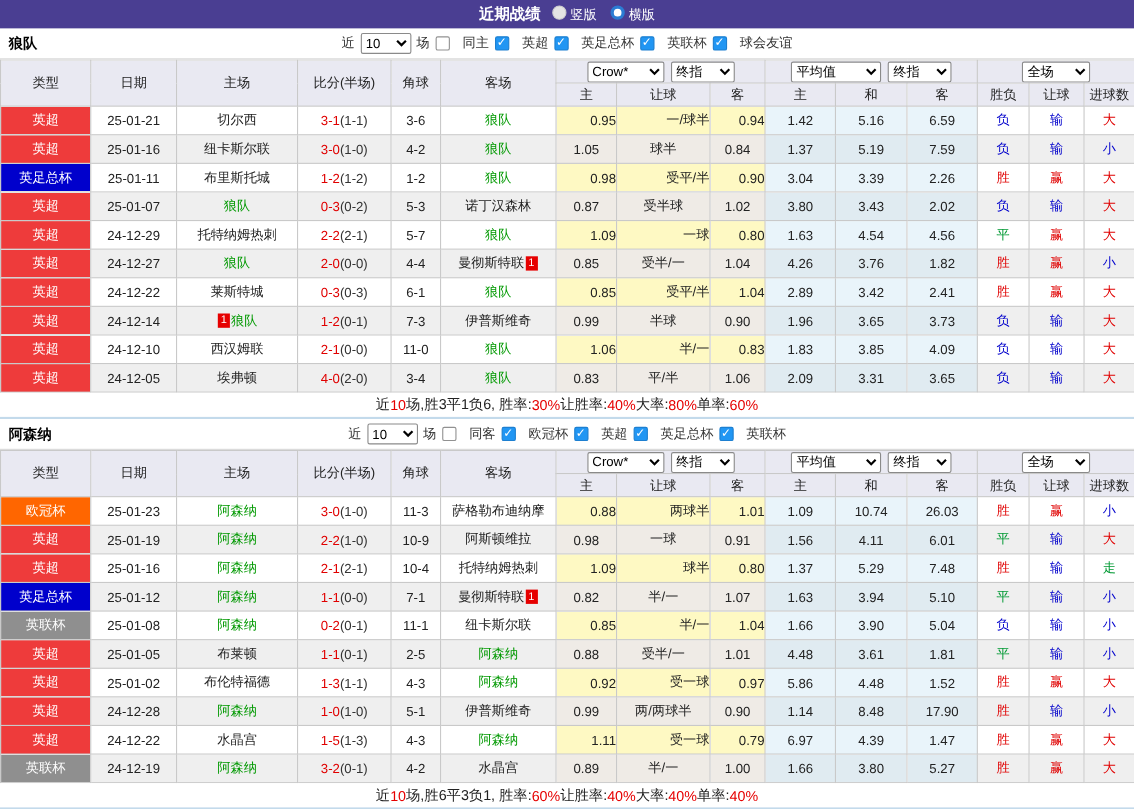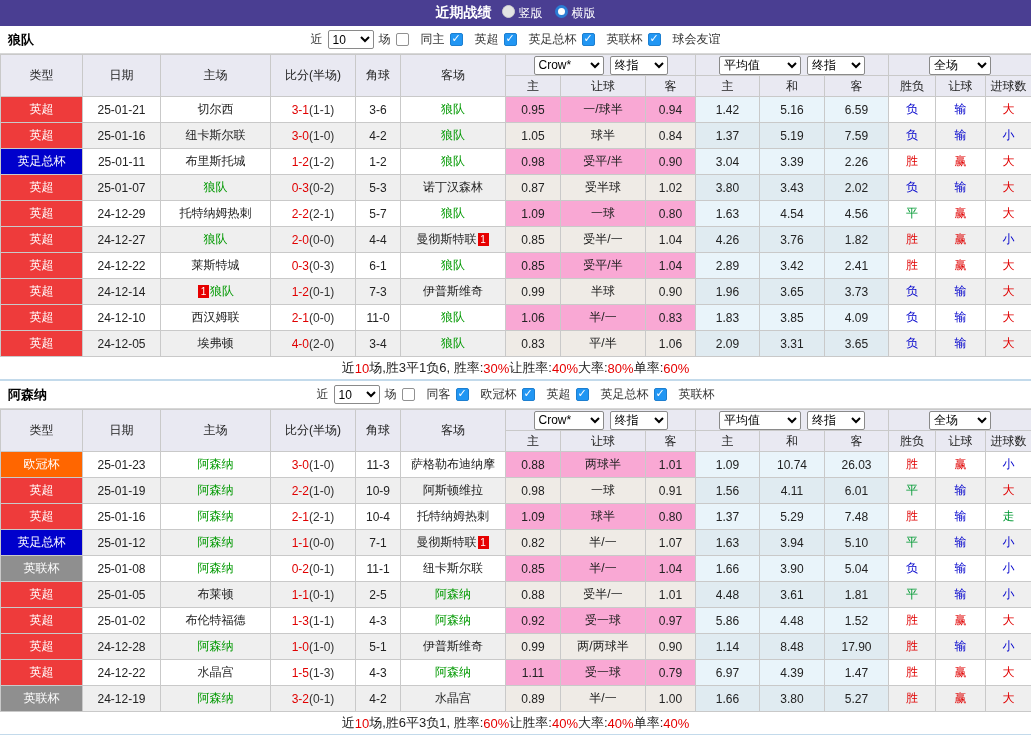--- a/index.html
+++ b/index.html
@@ -21,21 +21,21 @@
   .cb-label { display:flex; align-items:center; gap:12px; cursor:pointer; }
 
   select { font-family:inherit; font-size:12px; height:19px; border:1px solid #8a8a8a; border-radius:2px; background:#fff; color:#000; }
 
   table { border-collapse:collapse; table-layout:fixed; width:1031px; }
   th, td { border:1px solid #C9C9C9; text-align:center; overflow:hidden; white-space:nowrap; font-weight:normal; }
   thead th { background:#E9E9F2; height:21px; font-size:12px; color:#222; }
   tbody td { height:26px; font-size:12px; }
   tr.odd td { background:#FFFFFF; }
   tr.even td { background:#EFEFEF; }
-  tr.odd td.col-crow { background:#f9a8d4; }
+  tr.odd td.col-crow { background:#fef9c3;text-align:right; }
   tr.even td.col-crow { background:#EFEBE6; }
   tr.odd td.col-avg { background:#E9F4FA; }
   tr.even td.col-avg { background:#E0EBF1; }
 
   td.league-cell { color:#fff; }
   .team-focus { color:#009900; }
   .team-normal { color:#222;font-family:Liberation Serif, serif; }
   .score-main { color:#E00000; }
   .score-half { color:#333; }
   .badge-1 { display:inline-block; background:#E60000; color:#fff; font-size:10px; min-width:11px; height:13px; line-height:13px; vertical-align:middle; margin:0 1px; }

